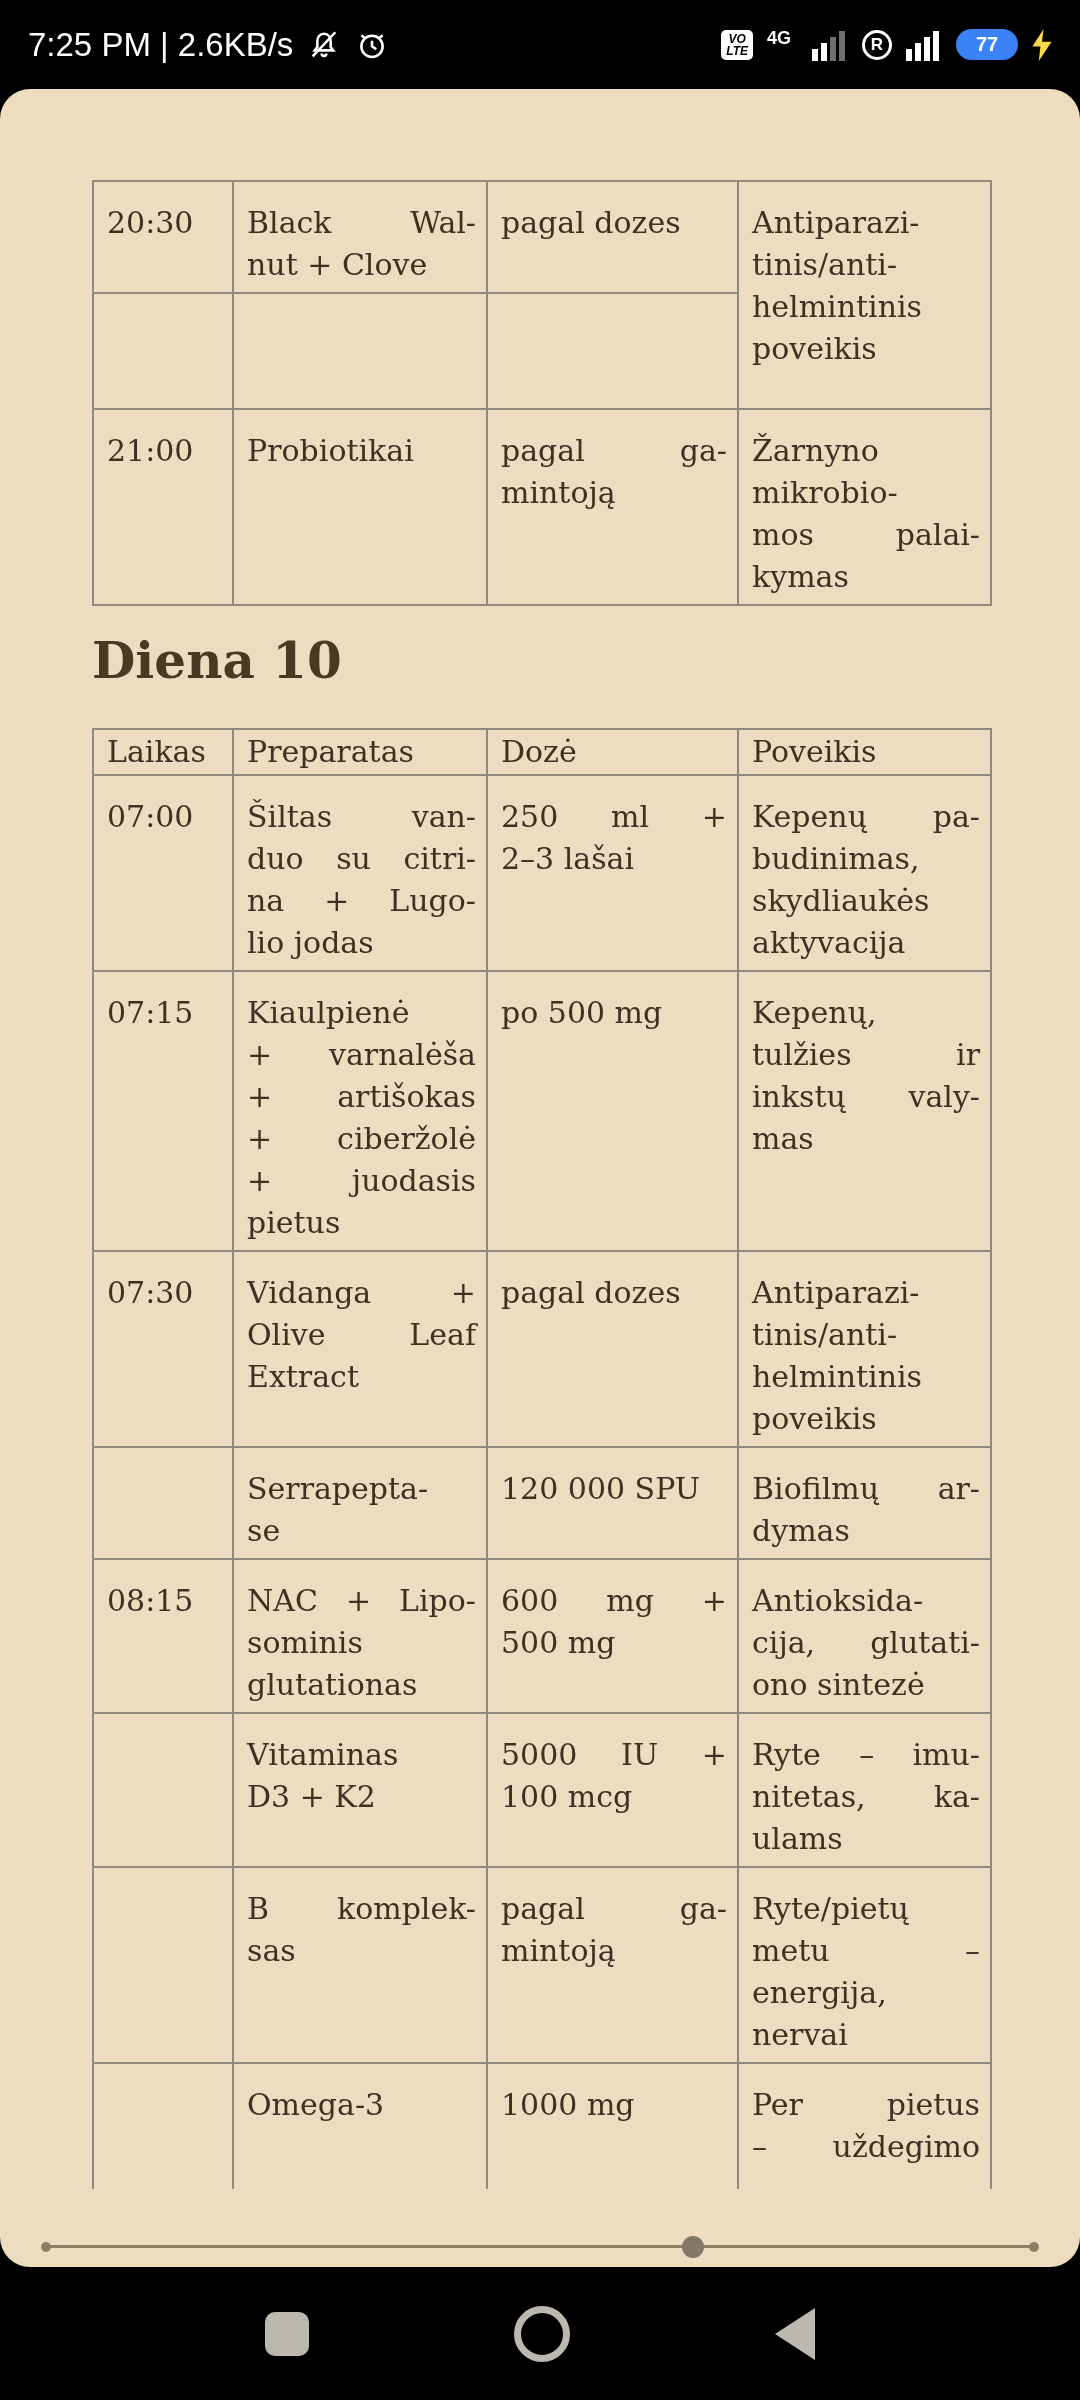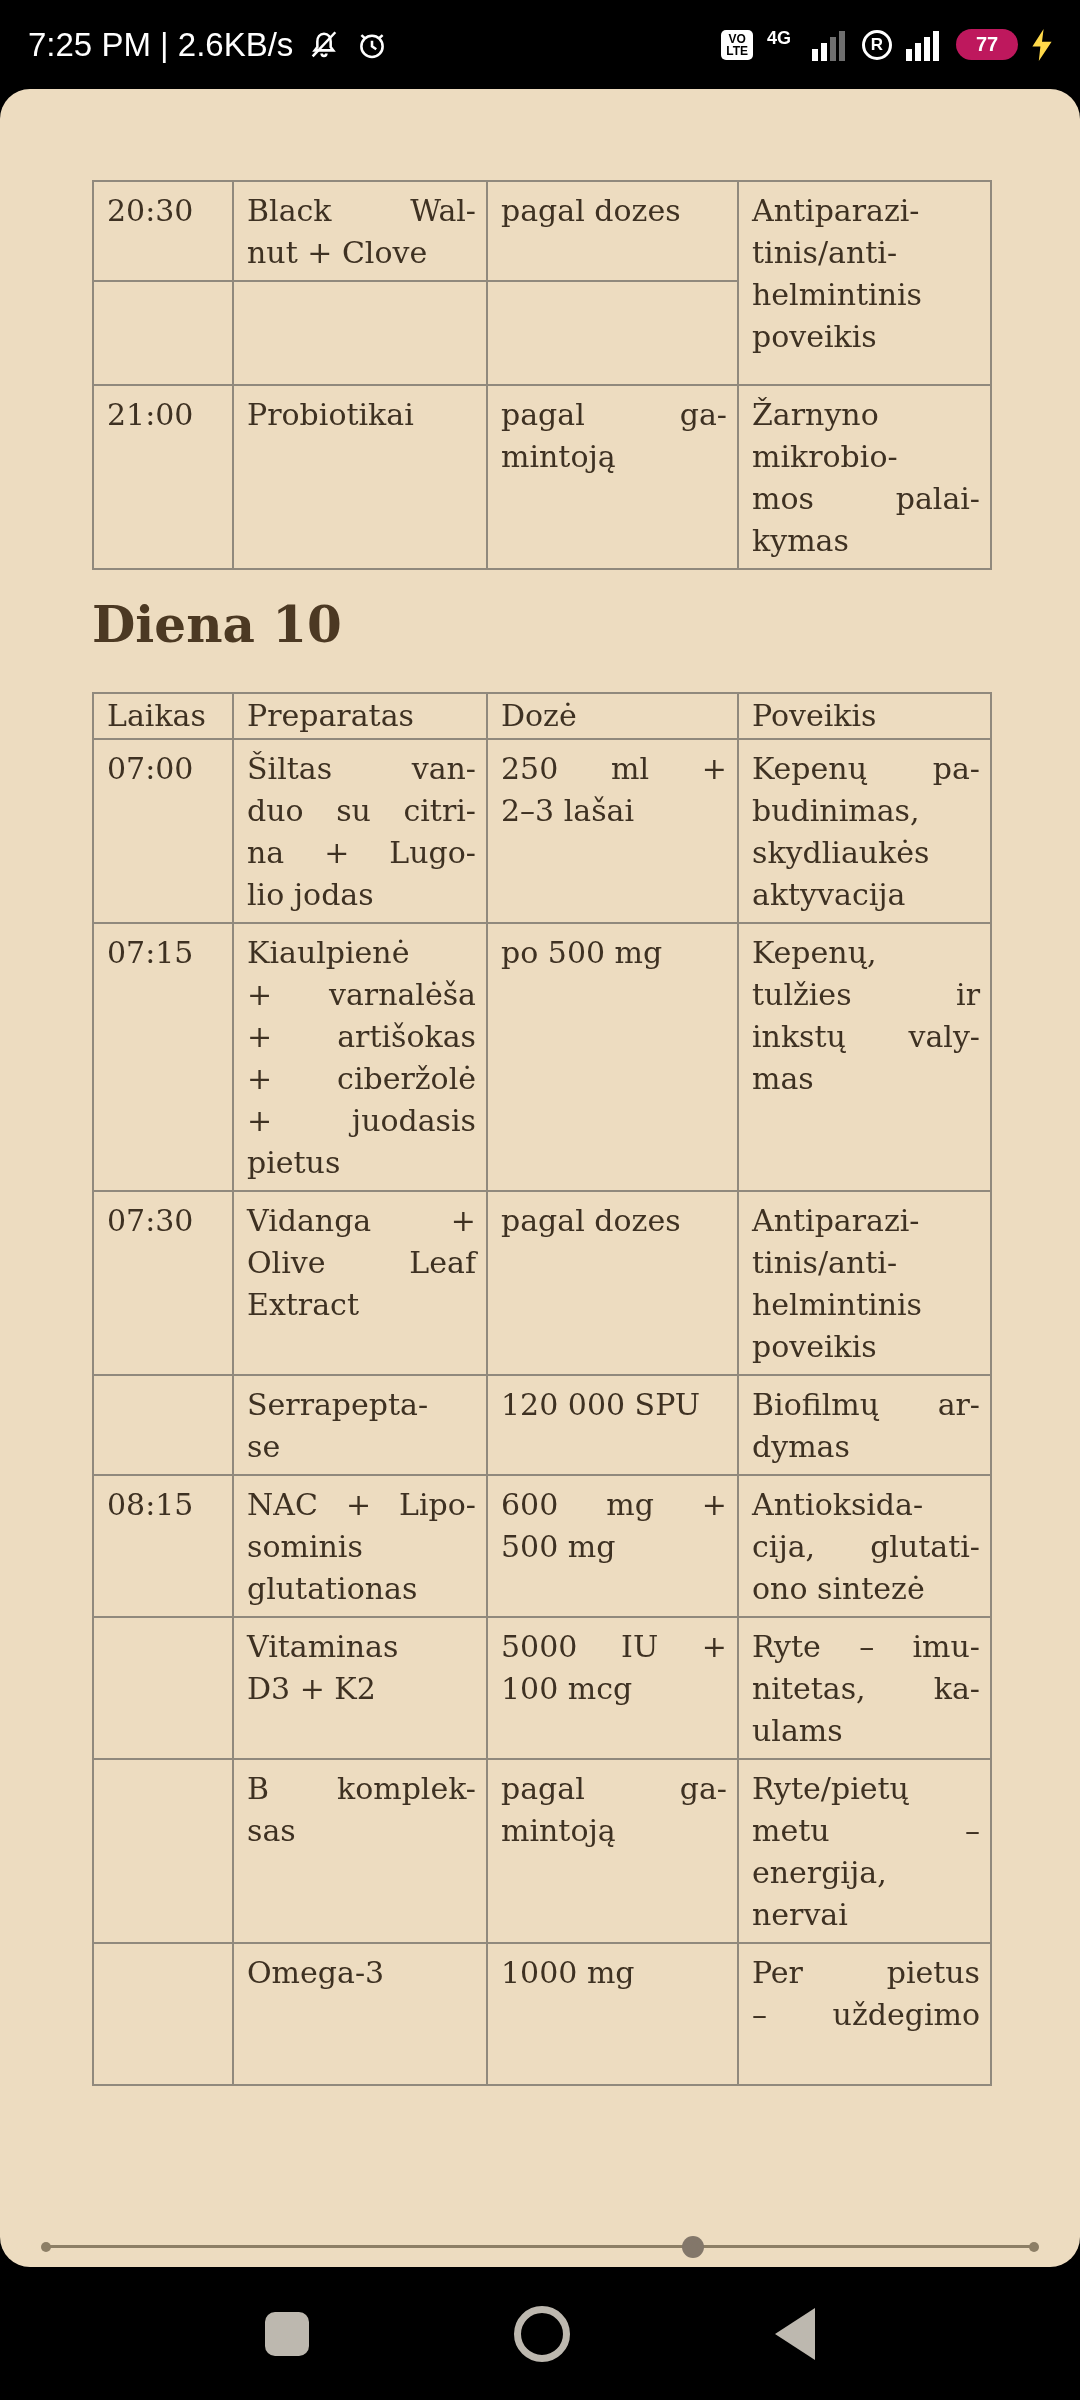--- a/index.html
+++ b/index.html
@@ -12,45 +12,45 @@
   .statusbar{
     position:absolute;top:0;left:0;width:1080px;height:89px;background:#000;
     display:flex;justify-content:space-between;align-items:center;
     padding:12px 28px;box-sizing:border-box;color:#fff;
   }
   .sb-left{display:flex;align-items:center;gap:14px;font-size:33px;}
   .sb-right{display:flex;align-items:center;gap:14px;}
   .sb-icon{display:block;}
   .volte{background:#fff;color:#000;border-radius:5px;padding:3px 5px;
     display:flex;flex-direction:column;align-items:center;line-height:1;
-    font-size:12px;font-weight:bold;}
+    font-size:12px;font-weight:bold;font-style:italic;}
   .net{display:flex;align-items:flex-end;gap:21px;}
   .net-label{font-size:18px;position:relative;top:-12px;font-weight:bold;}
   .roam{width:30px;height:30px;border:3px solid #fff;border-radius:50%;
     display:flex;align-items:center;justify-content:center;
     font-size:17px;font-weight:bold;box-sizing:border-box;}
-  .battery{width:62px;height:31px;border-radius:16px;background:#be185d;
+  .battery{width:62px;height:31px;border-radius:16px;background:#3b82f6;
     display:flex;align-items:center;justify-content:center;
     color:#fff;font-size:20px;font-weight:bold;}
 
   
   .screen{
     position:absolute;top:89px;left:0;width:1080px;height:2178px;
     background:#eddcc0;border-radius:30px;overflow:hidden;
   }
   .content{
     height:2100px;overflow:hidden;box-sizing:border-box;
     padding:91px 90px 0 92px;
     font-family:"DejaVu Serif","Liberation Serif",serif;
     font-size:30px;line-height:42px;color:#3e3122;
   }
   table{border-collapse:collapse;table-layout:fixed;width:898px;}
   col.c1{width:140px;} col.c2{width:254px;} col.c3{width:251px;} col.c4{width:253px;}
   td{border:2px solid #90897d;vertical-align:top;
-     padding:8px 10px 6px 13px;overflow:hidden;margin-left:28px;}
+     padding:20px 10px 6px 13px;overflow:hidden;margin-left:28px;}
   tr.hdr td{padding-top:1px;padding-bottom:1px;}
   tr.spacer td{height:88px;}
   td.c-time{text-align:left;}
   .ln{min-height:42px;text-align:justify;text-align-last:justify;}
   .ln:last-child{text-align-last:auto;}
 
   h1.page-heading{
     font-family:"DejaVu Serif","Liberation Serif",serif;
     font-size:50px;font-weight:bold;color:#4c3923;
     text-align:left;margin:26px 0 38px 0;line-height:58px;

